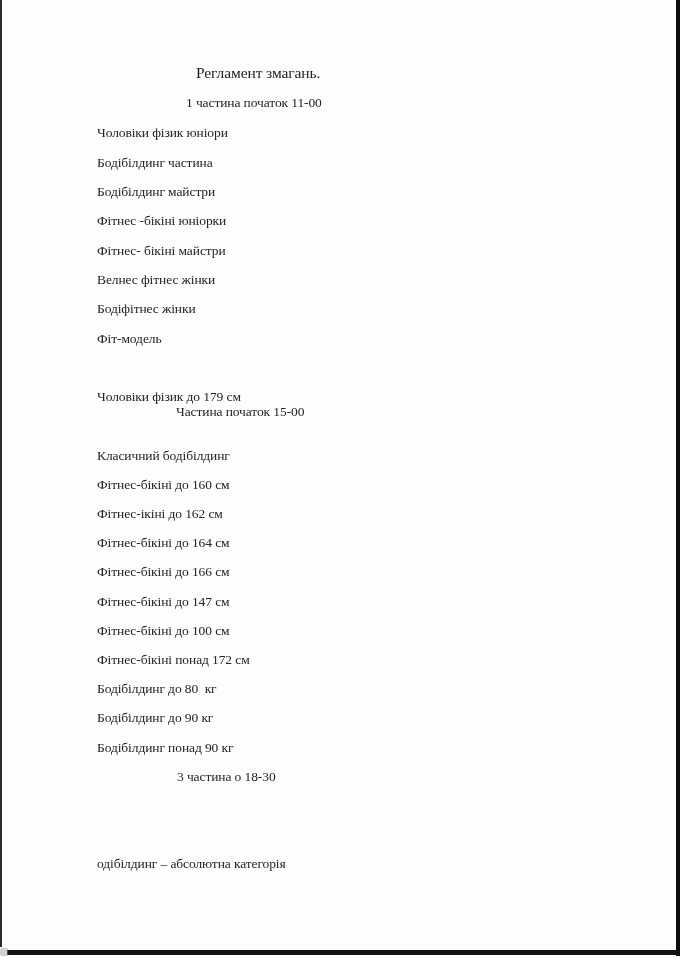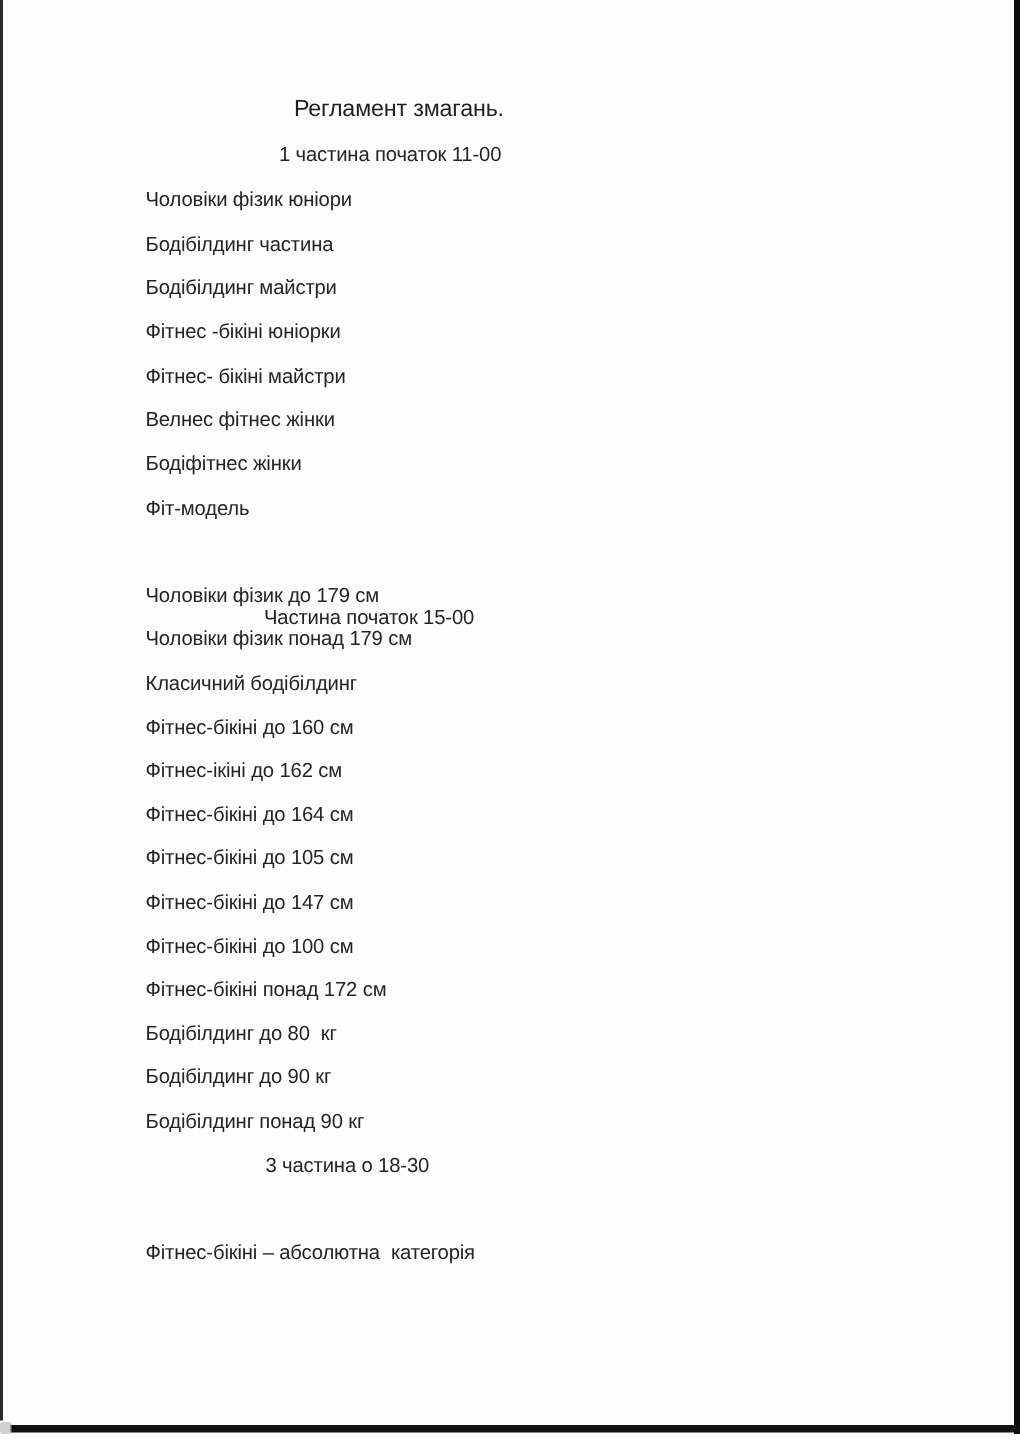--- a/index.html
+++ b/index.html
@@ -6,21 +6,21 @@
     margin: 0;
     padding: 0;
     background: #ffffff;
   }
   .page {
     position: relative;
     width: 680px;
     height: 956px;
     background: #fdfdfd;
     overflow: hidden;
-    font-family: Liberation Sans, sans-serif;
+    font-family: Liberation Serif, serif;
     color: #222222;
   }
   .line {
     position: absolute;
     white-space: pre;
     font-size: 13.5px;
     line-height: 1.15;
     letter-spacing: -0.1px;
     color: #242424;
   }
@@ -73,35 +73,34 @@
   <div class="line l-item" style="top:184px">Бодібілдинг майстри</div>
   <div class="line l-item" style="top:213px">Фітнес -бікіні юніорки</div>
   <div class="line l-item" style="top:243px">Фітнес- бікіні майстри</div>
   <div class="line l-item" style="top:272px">Велнес фітнес жінки</div>
   <div class="line l-item" style="top:301px">Бодіфітнес жінки</div>
   <div class="line l-item" style="top:331px">Фіт-модель</div>
 
   <div class="line l-sec2" style="top:360px">Частина початок 15-00</div>
 
   <div class="line l-item" style="top:389px">Чоловіки фізик до 179 см</div>
-  <div class="line l-item" style="top:418px">Чоловіки фізик понад 179 см</div>
   <div class="line l-item" style="top:448px">Класичний бодібілдинг</div>
   <div class="line l-item" style="top:477px">Фітнес-бікіні до 160 см</div>
   <div class="line l-item" style="top:506px">Фітнес-ікіні до 162 см</div>
   <div class="line l-item" style="top:535px">Фітнес-бікіні до 164 см</div>
-  <div class="line l-item" style="top:564px">Фітнес-бікіні до 105 см</div>
+  <div class="line l-item" style="top:564px">Фітнес-бікіні до 166 см</div>
   <div class="line l-item" style="top:594px">Фітнес-бікіні до 147 см</div>
   <div class="line l-item" style="top:623px">Фітнес-бікіні до 100 см</div>
   <div class="line l-item" style="top:652px">Фітнес-бікіні понад 172 см</div>
   <div class="line l-item" style="top:681px">Бодібілдинг до 80  кг</div>
   <div class="line l-item" style="top:710px">Бодібілдинг до 90 кг</div>
   <div class="line l-item" style="top:740px">Бодібілдинг понад 90 кг</div>
 
   <div class="line l-sec3" style="top:769px">3 частина о 18-30</div>
 
-  <div class="line l-item" style="top:827px">Фітнес-бікіні – абсолютна  категорія</div>
+  <div class="line l-item" style="top:856px">одібілдинг – абсолютна категорія</div>
 
   <div class="edge edge-left"></div>
   <div class="edge edge-right"></div>
   <div class="edge edge-bottom"></div>
   <div class="corner-smudge"></div>
 
 </div>
 
 </body></html>

